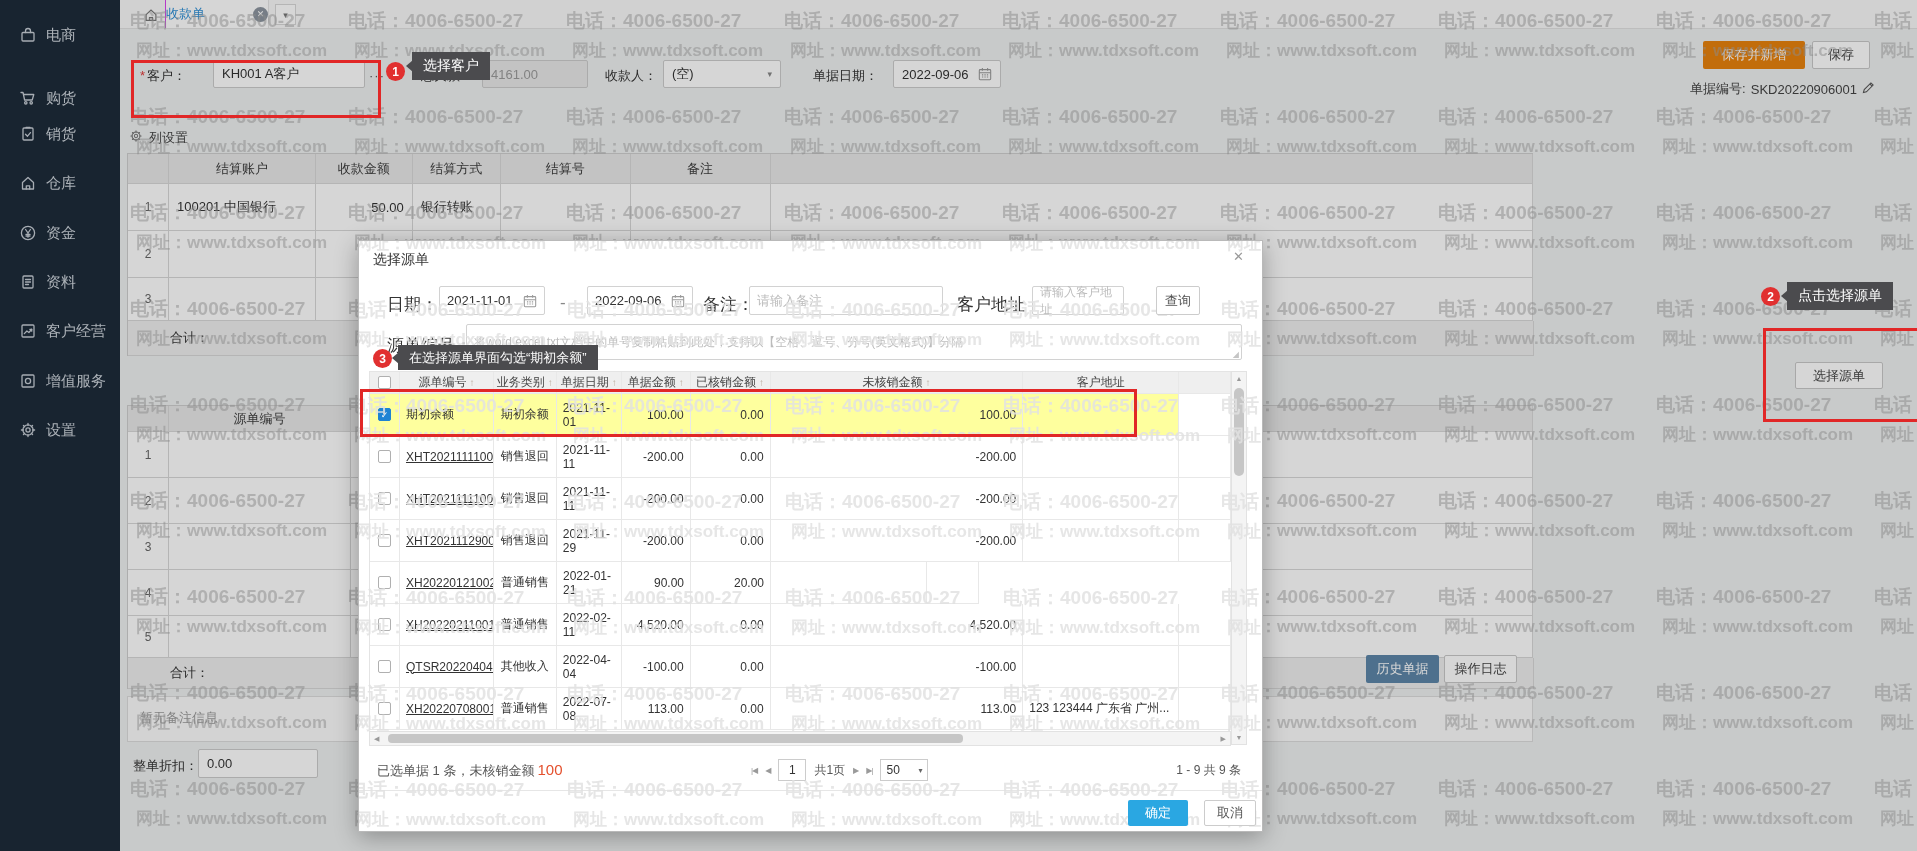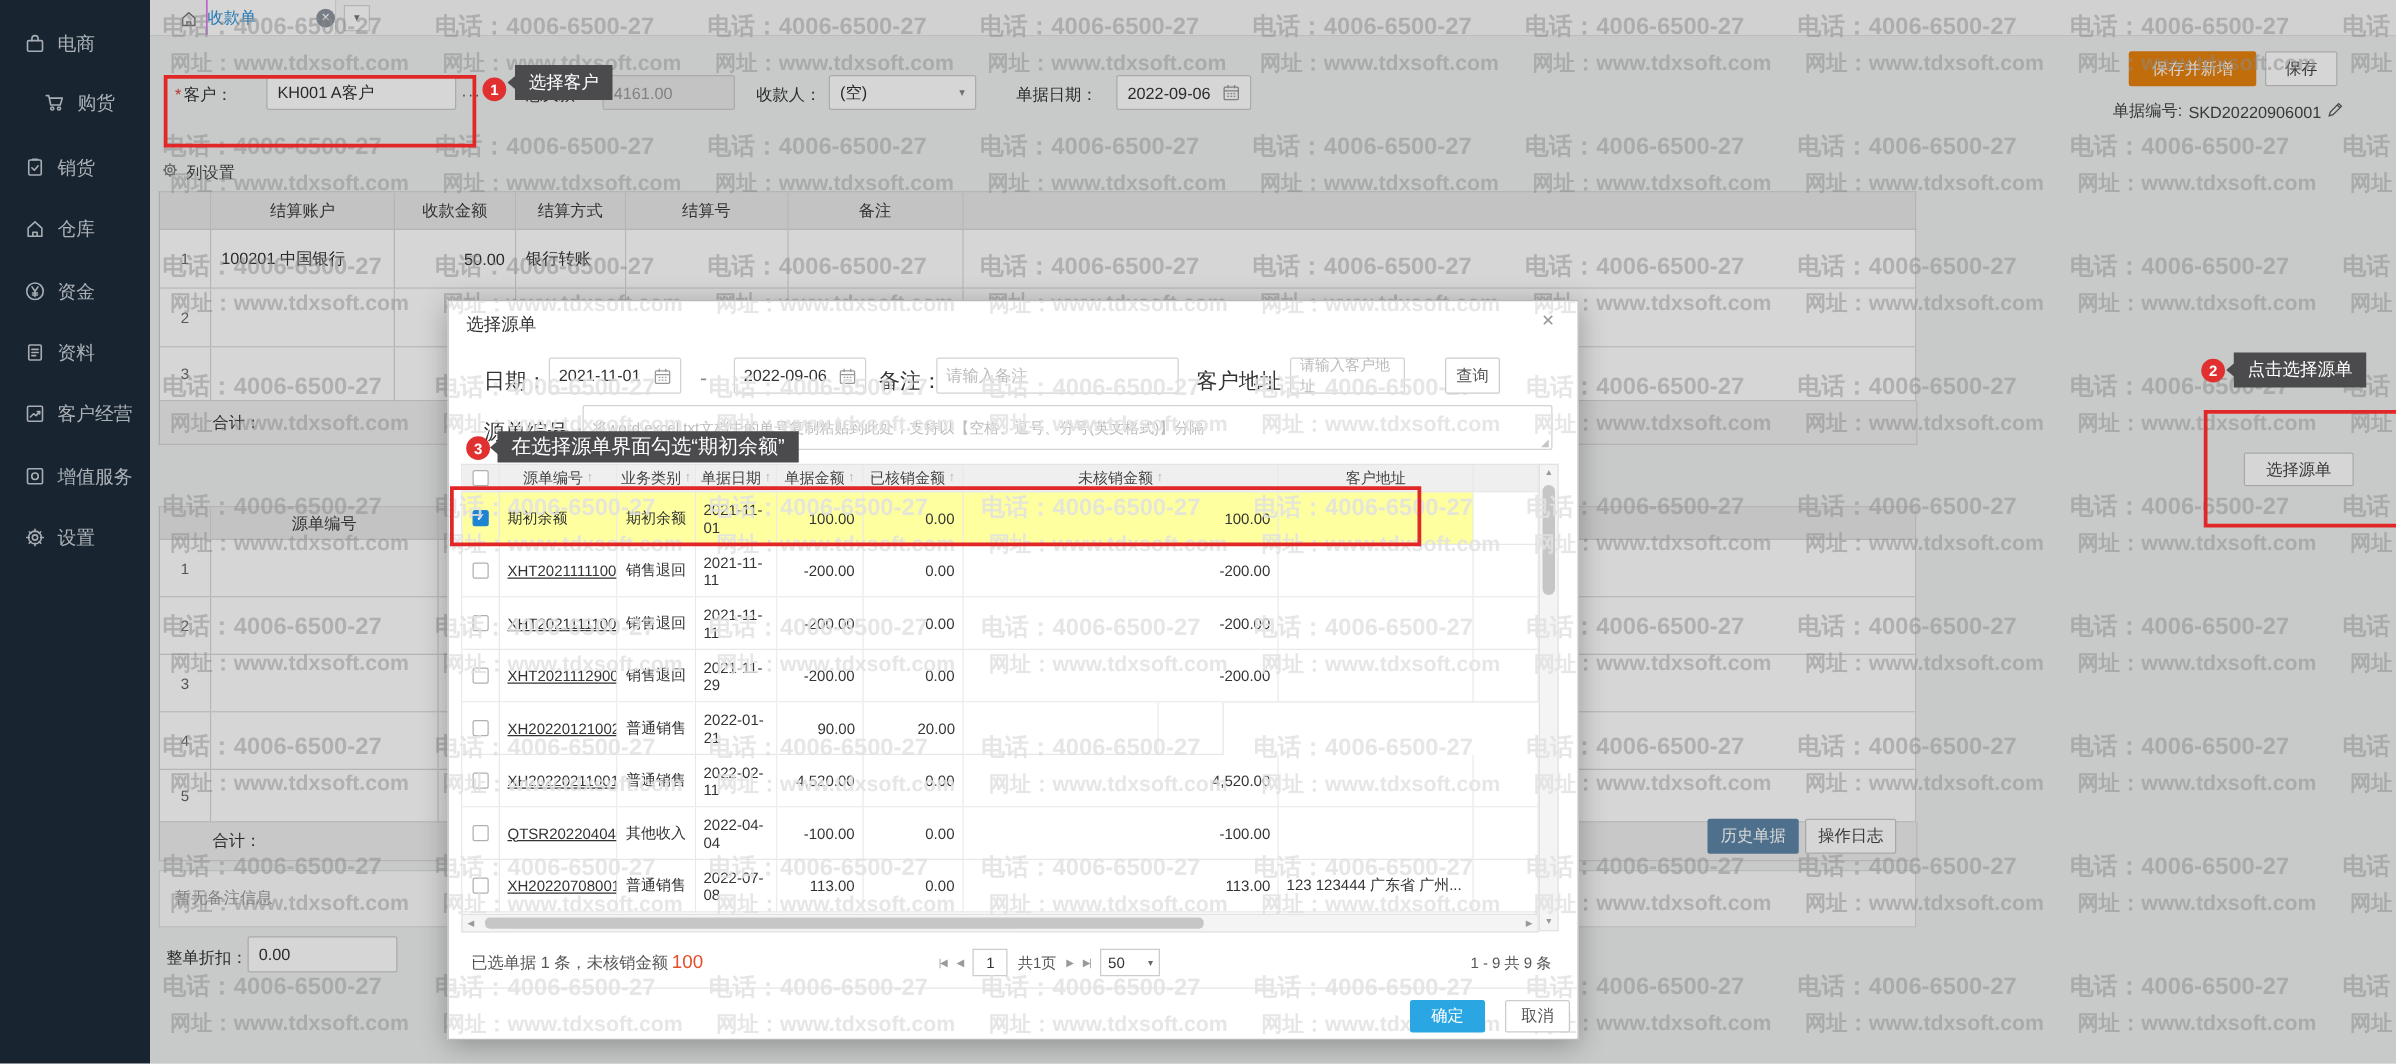--- a/index.html
+++ b/index.html
@@ -92,36 +92,36 @@
 .m-btn{position:absolute;display:flex;align-items:center;justify-content:center;font-size:13px;border-radius:2px;cursor:pointer;z-index:35}
 .m-btn.blue{background:#2aa7e2;color:#fff}
 .m-btn.plain{background:#fff;border:1px solid #ccc;color:#555}
 
 .red-box{position:absolute;border:3px solid #e12727;z-index:200;pointer-events:none}
 .co{position:absolute;width:19px;height:19px;border-radius:50%;background:#e13030;color:#fff;font-size:12px;font-weight:bold;
   display:flex;align-items:center;justify-content:center;z-index:210}
 .tip{position:absolute;background:#4b4b4e;color:#fff;height:28px;display:flex;align-items:center;padding:0 11px;
   font-size:14px;z-index:205;white-space:nowrap}
 .tip::before{content:"";position:absolute;left:-6px;top:50%;margin-top:-6px;border:6px solid transparent;border-right:7px solid #4b4b4e;border-left:none}
-.tip-sm{font-size:16px;height:25px}
+.tip-sm{font-size:13px;height:25px}
 </style>
 </head>
 <body>
 
 <div id="app">
 
   <div class="sidebar" id="sidebar">
       <div class="sb-item" style="top: 13px;">
         <svg viewBox="0 0 18 18" width="18" height="18" fill="none" stroke="#c7ced6" stroke-width="1.3" stroke-linecap="round" stroke-linejoin="round">
           <rect x="3" y="6.5" width="12" height="8.5" rx="1"></rect>
           <path d="M6.5 6.5V5a2.5 2.5 0 0 1 5 0v1.5"></path>
         </svg>
         <span>电商</span>
       </div>
-      <div class="sb-item" style="top: 60px; margin-left: 16px;">
+      <div class="sb-item" style="top: 76px;">
         <svg viewBox="0 0 18 18" width="18" height="18" fill="none" stroke="#c7ced6" stroke-width="1.3" stroke-linecap="round" stroke-linejoin="round">
           <path d="M2 3.5h2l1.6 7.5h7.6l1.6-5.5H5"></path>
           <circle cx="6.8" cy="13.8" r="1.2"></circle>
           <circle cx="12.2" cy="13.8" r="1.2"></circle>
         </svg>
         <span>购货</span>
       </div>
       <div class="sb-item" style="top: 112px;">
         <svg viewBox="0 0 18 18" width="18" height="18" fill="none" stroke="#c7ced6" stroke-width="1.3" stroke-linecap="round" stroke-linejoin="round">
           <rect x="4" y="3" width="10" height="12" rx="1"></rect>

